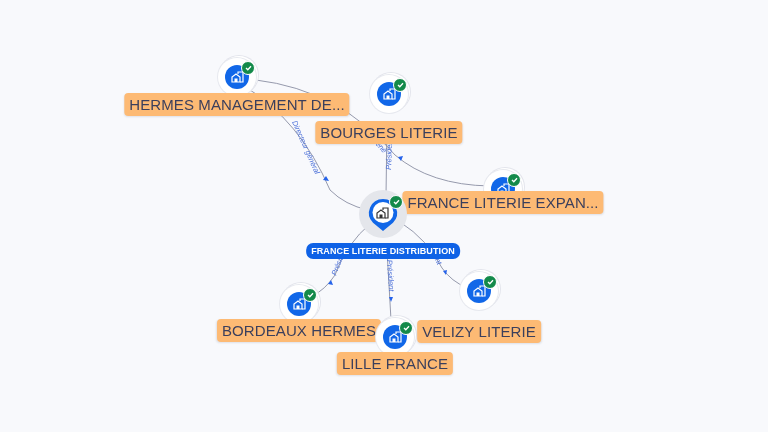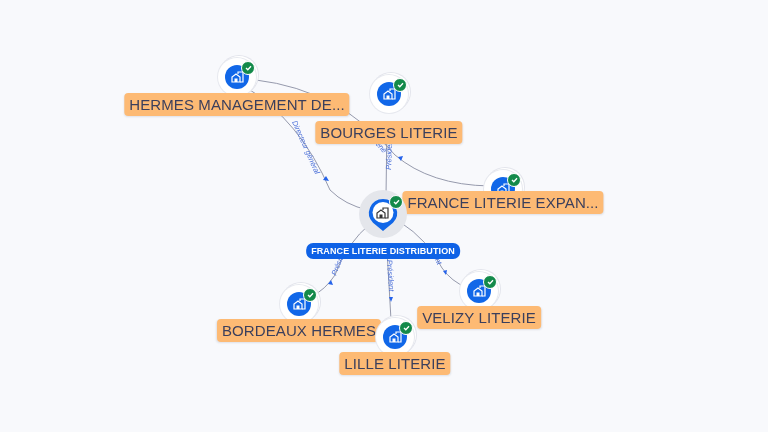--- a/index.html
+++ b/index.html
@@ -159,38 +159,38 @@
         <path d="M1 11V6l4-3 4 3v5H1z" fill="none" stroke="#fff" stroke-width="1.2"></path>
         <path d="M7 3V1h5v10H9" fill="none" stroke="#fff" stroke-width="1.2"></path>
         <rect x="3.5" y="7.5" width="3" height="3.5" fill="#fff"></rect>
       </svg>
   </div>
   <div class="check">
     <svg width="7" height="6" viewBox="0 0 7 6">
         <path d="M1 3l1.8 1.8L6 1.2" fill="none" stroke="#fff" stroke-width="1.3"></path>
       </svg>
   </div>
-  <div class="label" style="top:15px">LILLE LITERIE</div>
+  <div class="label" style="top:15px">LILLE FRANCE</div>
 </div>
 
 <div class="node" style="left:479px; top:291px;">
   <div class="ring"></div>
   <div class="disc">
     <svg width="13" height="12" viewBox="0 0 13 12">
         <path d="M1 11V6l4-3 4 3v5H1z" fill="none" stroke="#fff" stroke-width="1.2"></path>
         <path d="M7 3V1h5v10H9" fill="none" stroke="#fff" stroke-width="1.2"></path>
         <rect x="3.5" y="7.5" width="3" height="3.5" fill="#fff"></rect>
       </svg>
   </div>
   <div class="check">
     <svg width="7" height="6" viewBox="0 0 7 6">
         <path d="M1 3l1.8 1.8L6 1.2" fill="none" stroke="#fff" stroke-width="1.3"></path>
       </svg>
   </div>
-  <div class="label" style="top:15px">VELIZY LITERIE</div>
+  <div class="label" style="top:29px">VELIZY LITERIE</div>
 </div>
 
 <div class="node main" style="left:383px; top:214px;">
   <div class="halo"></div>
   <svg class="pin" viewBox="0 0 34 34">
     <path d="M17 2a14 14 0 0 1 10 23.8L17 34 7 25.8A14 14 0 0 1 17 2z" fill="#1167e8"></path>
     <circle cx="17" cy="15.5" r="10.5" fill="#ffffff"></circle>
   </svg>
   <div style="position:absolute;left:-7px;top:-9px;">
     <svg width="13" height="12" viewBox="0 0 13 12">

